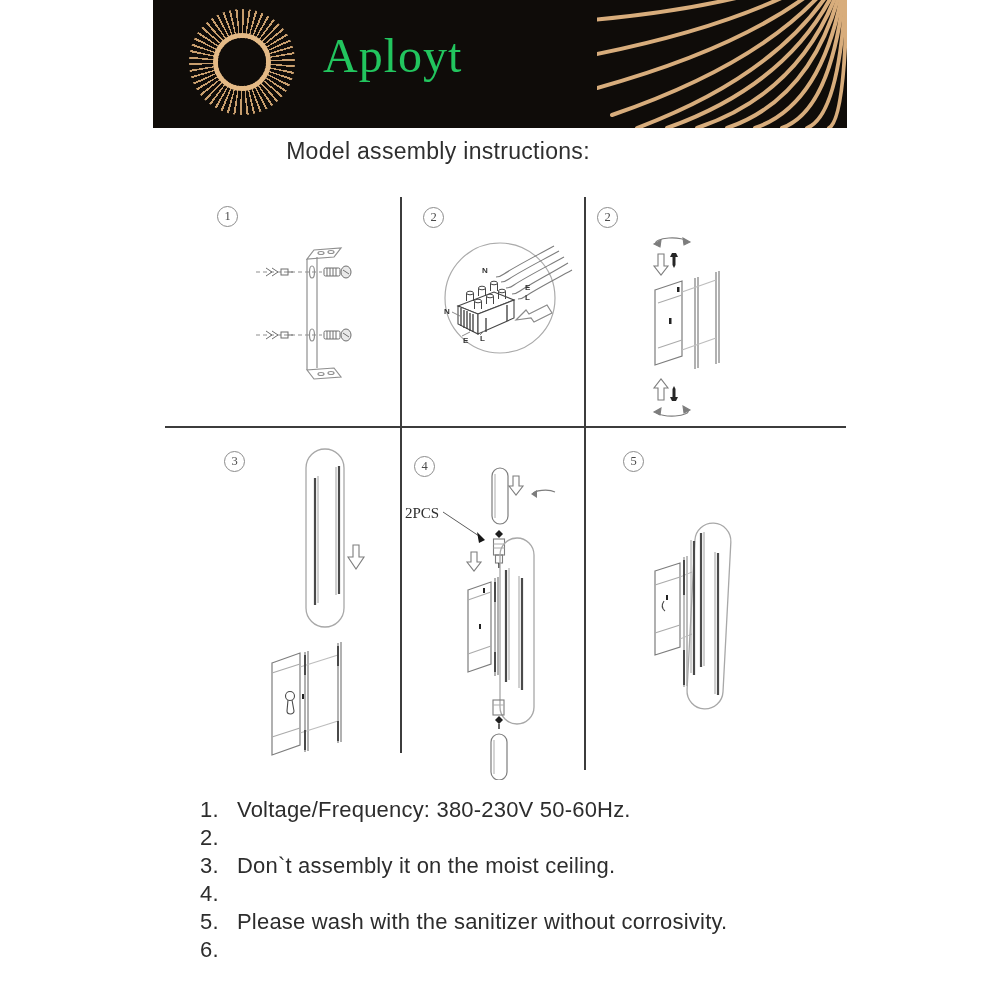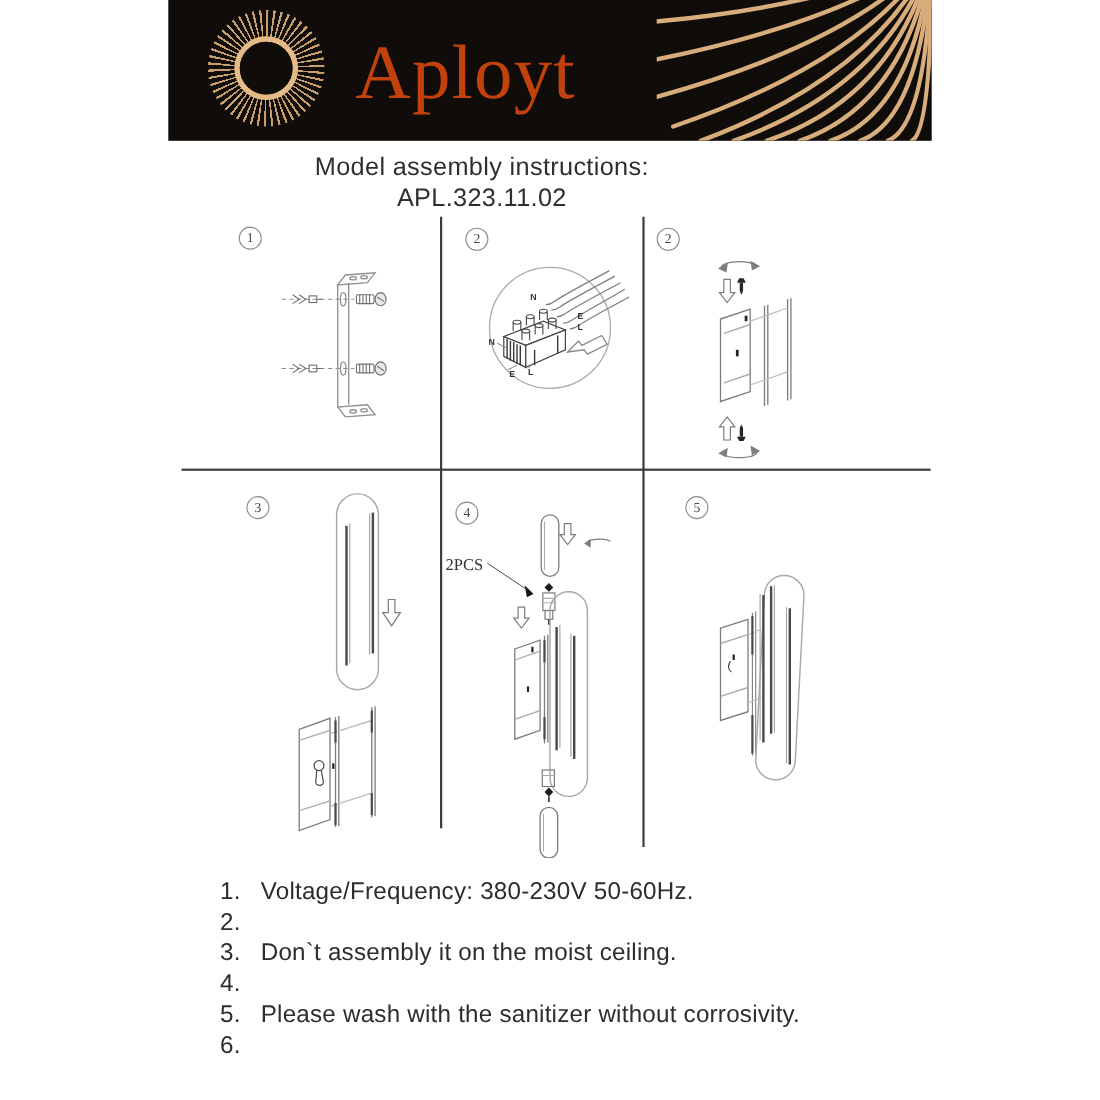--- a/index.html
+++ b/index.html
@@ -19,22 +19,22 @@
     background:repeating-conic-gradient(#c89e6d 0deg 2.3deg, rgba(0,0,0,0) 2.3deg 7.2deg);
   }
   .sunburst::before{
     content:"";position:absolute;inset:24px;border-radius:50%;border:5px solid #e4ba86;
   }
   .sunburst::after{
     content:"";position:absolute;inset:29px;border-radius:50%;background:#0f0c09;
   }
   .brand{
     position:absolute;left:170px;top:32px;
-    font-family:"Liberation Serif",serif;font-size:70px;font-weight:400;
-    color:#c2410c;letter-spacing:1px;line-height:1;
+    font-family:"Liberation Serif",serif;font-size:48px;font-weight:400;
+    color:#22c55e;letter-spacing:1px;line-height:1;
   }
   .corner-rays{position:absolute;right:0;top:0;width:250px;height:128px;}
 
   
   .title-block{
     position:absolute;left:0;top:137px;width:876px;text-align:center;
     color:#2f2f2f;font-size:23px;line-height:28px;font-weight:500;letter-spacing:.3px;
   }
 
   
@@ -86,21 +86,20 @@
         <path d="M250,-40 Q234,102 158,128"></path>
         <path d="M250,-40 Q240,108 185,128"></path>
         <path d="M250,-40 Q246,114 210,128"></path>
         <path d="M250,-40 Q250,118 232,128"></path>
       </g>
     </svg>
   </header>
 
   <div class="title-block">
     <div>Model assembly instructions:</div>
-    <div>APL.323.11.02</div>
   </div>
 
   <div class="diagram">
     <div class="divider div-v1"></div>
     <div class="divider div-v2"></div>
     <div class="divider div-h"></div>
 
     <div class="badge" style="left:217px;top:11px;">1</div>
     <div class="badge" style="left:423px;top:12px;">2</div>
     <div class="badge" style="left:597px;top:12px;">2</div>

